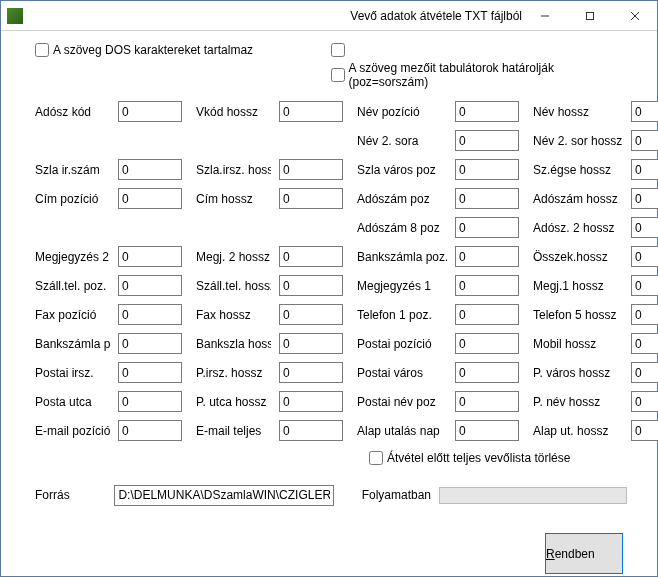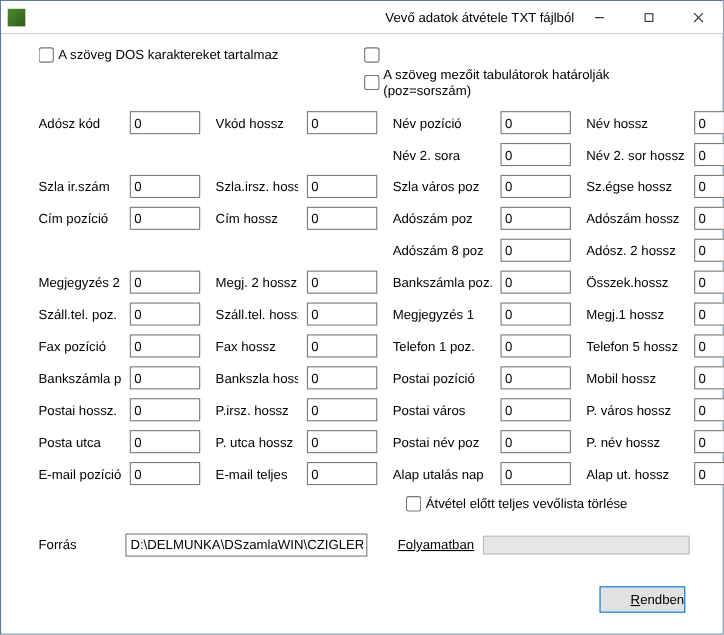--- a/index.html
+++ b/index.html
@@ -113,46 +113,45 @@
   .forras-row .lbl { width: 75px; display:inline-block; }
   .forras-row input {
     width: 230px;
     height: 21px;
     border: 1px solid #7a7a7a;
     padding: 1px 3px;
     font-size: 12px;
   }
   .forras-row .progress-lbl {
     margin-left: 20px;
-    text-decoration: underline;
   }
   .progress-bar {
     flex:0 0 188px;
     height: 17px;
     background: #e6e6e6;
     border: 1px solid #bcbcbc;
   }
 
   .btnrow {
     display:flex;
     justify-content:flex-end;
     gap: 16px;
     margin-top: 18px;
     padding-right: 4px;
   }
   .btn {
     min-width: 78px;
-    height: 24px;
+    height: 41px;
     border: 1px solid #adadad;
     background: #e1e1e1;
     font-size: 12px;
     cursor: default;
     display:flex;
     align-items:center;
-    justify-content:flex-end;
+    justify-content:flex-start;
   }
   .btn.default {
     border: 1px solid #0078d7;
   }
   .btn u { text-decoration: underline; }
 
   
   .empty { visibility: hidden; }
 </style>
 </head>
@@ -276,21 +275,21 @@
 
       <span class="lbl">Bankszámla poz.</span>
       <input type="text" value="0" style="">
       <span class="lbl">Bankszla hossz</span>
       <input type="text" value="0" style="">
       <span class="lbl">Postai pozíció</span>
       <input type="text" value="0" style="">
       <span class="lbl">Mobil hossz</span>
       <input type="text" value="0" style="">
 
-      <span class="lbl">Postai hossz.</span>
+      <span class="lbl">Postai irsz.</span>
       <input type="text" value="0" style="">
       <span class="lbl">P.irsz. hossz</span>
       <input type="text" value="0" style="">
       <span class="lbl">Postai város</span>
       <input type="text" value="0" style="">
       <span class="lbl">P. város hossz</span>
       <input type="text" value="0" style="">
 
       <span class="lbl">Posta utca</span>
       <input type="text" value="0" style="">

